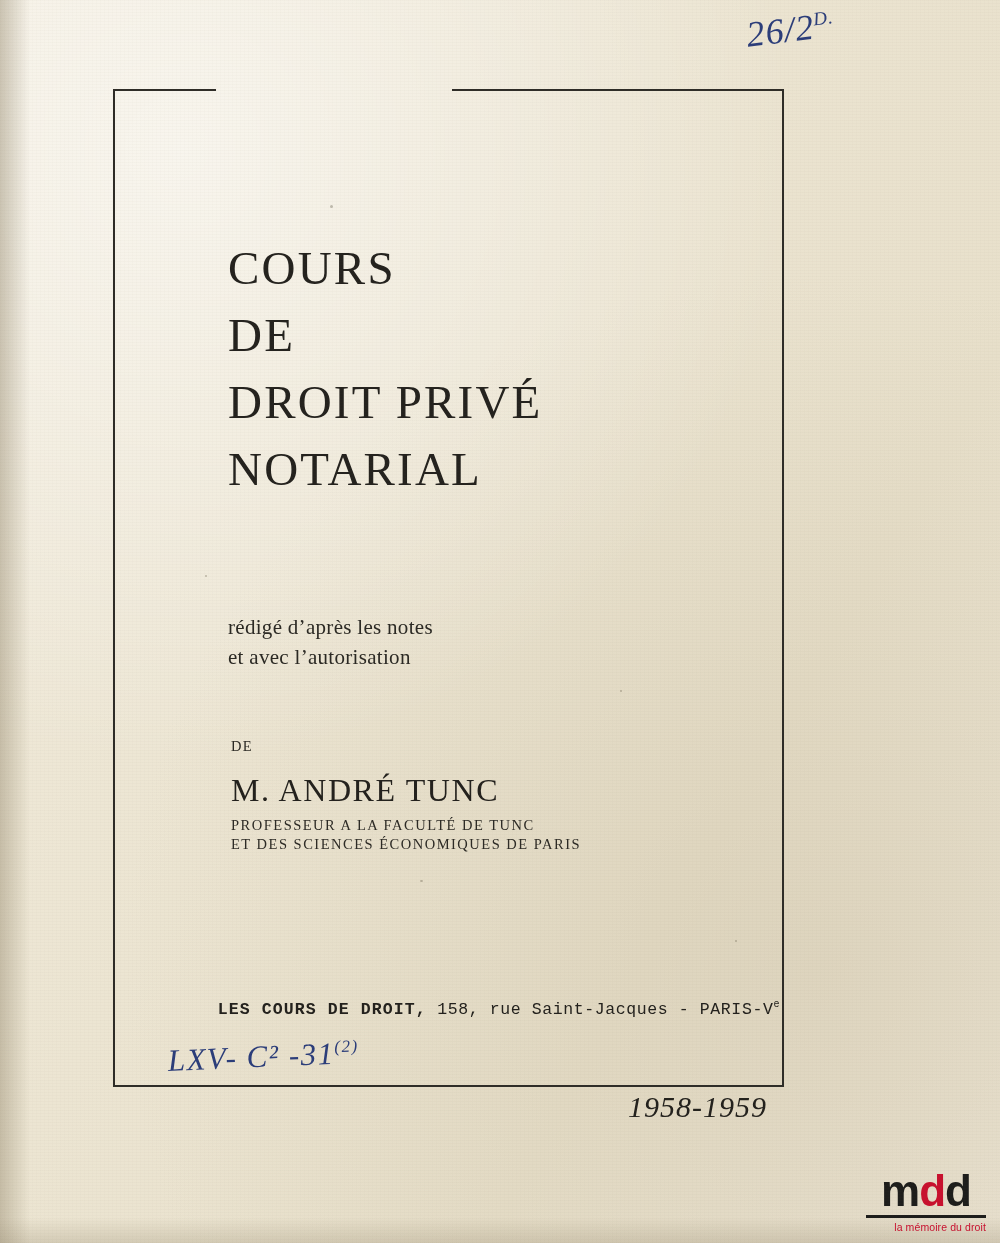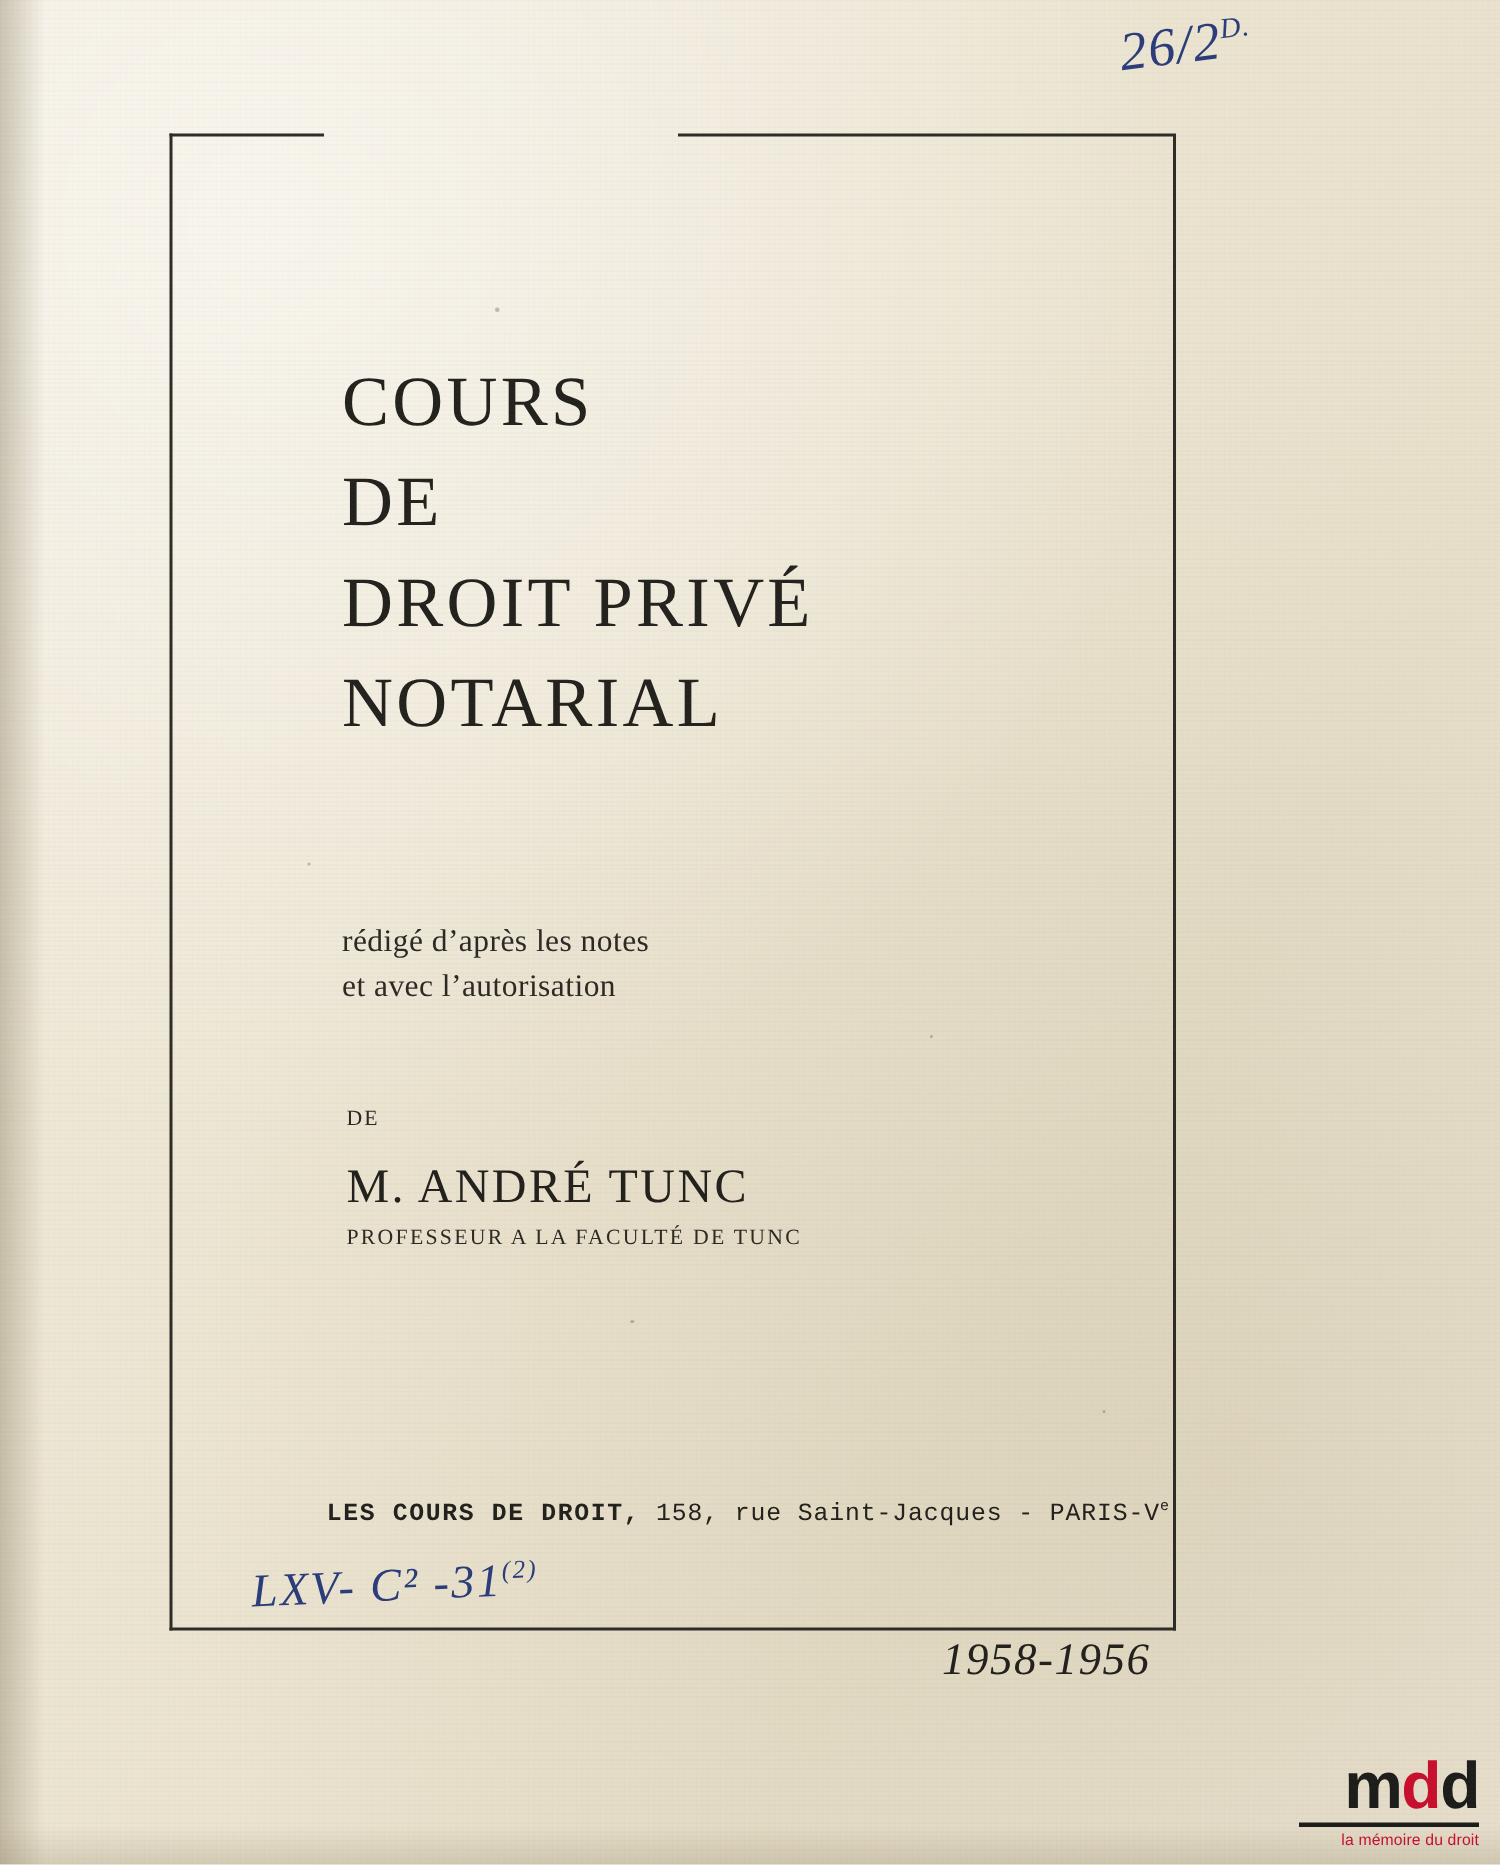--- a/index.html
+++ b/index.html
@@ -228,21 +228,21 @@
     width: 120px;
     text-align: right;
   }
   .logo-mark {
     font-family: "Liberation Sans", sans-serif;
     font-weight: bold;
     font-size: 44px;
     line-height: 44px;
     letter-spacing: -1px;
     color: #1d1d1b;
-    text-align: right;
+    text-align: center;
   }
   .logo-mark .red {
     color: #c8102e;
   }
   .logo-rule {
     height: 3px;
     background: #1d1d1b;
     margin: 2px 0 3px 0;
   }
   .logo-tag {
@@ -281,25 +281,26 @@
 
   <div class="subtitle">
     <div>rédigé d’après les notes</div>
     <div>et avec l’autorisation</div>
   </div>
 
   <div class="de-label">DE</div>
   <div class="author">M. ANDRÉ TUNC</div>
   <div class="author-sub">
     <div>PROFESSEUR A LA FACULTÉ DE TUNC</div>
+    <div>ET DES SCIENCES ÉCONOMIQUES DE PARIS</div>
   </div>
 
   <div class="publisher"><span class="strong">LES COURS DE DROIT,</span><span> 158, rue Saint-Jacques - PARIS-V</span><sup>e</sup></div>
 
-  <div class="year">1958-1956</div>
+  <div class="year">1958-1959</div>
 
   <div class="hand hand-top"><span>26/2</span><span class="sup">D.</span></div>
 
   <div class="hand hand-bottom"><span>LXV- C² -31</span><span class="sup">(2)</span></div>
 
   <div class="logo">
     <div class="logo-mark"><span>m</span><span class="red">d</span><span>d</span></div>
     <div class="logo-rule"></div>
     <div class="logo-tag">la mémoire du droit</div>
   </div>

